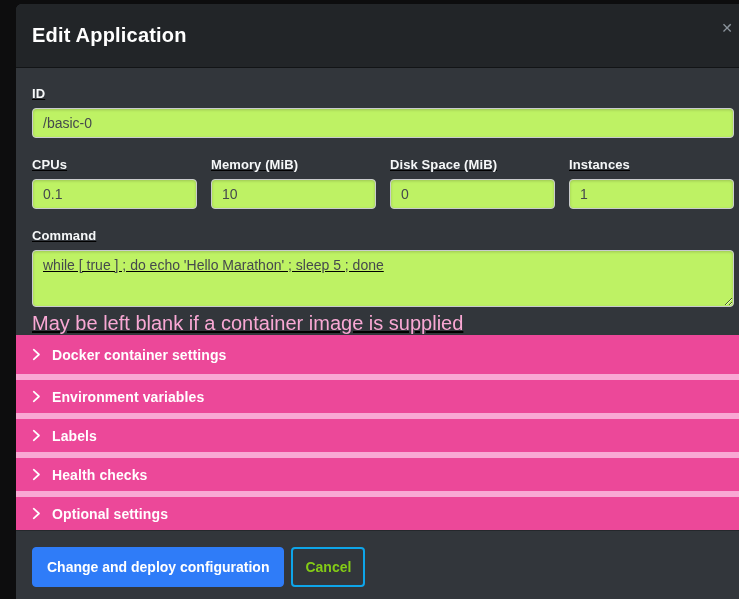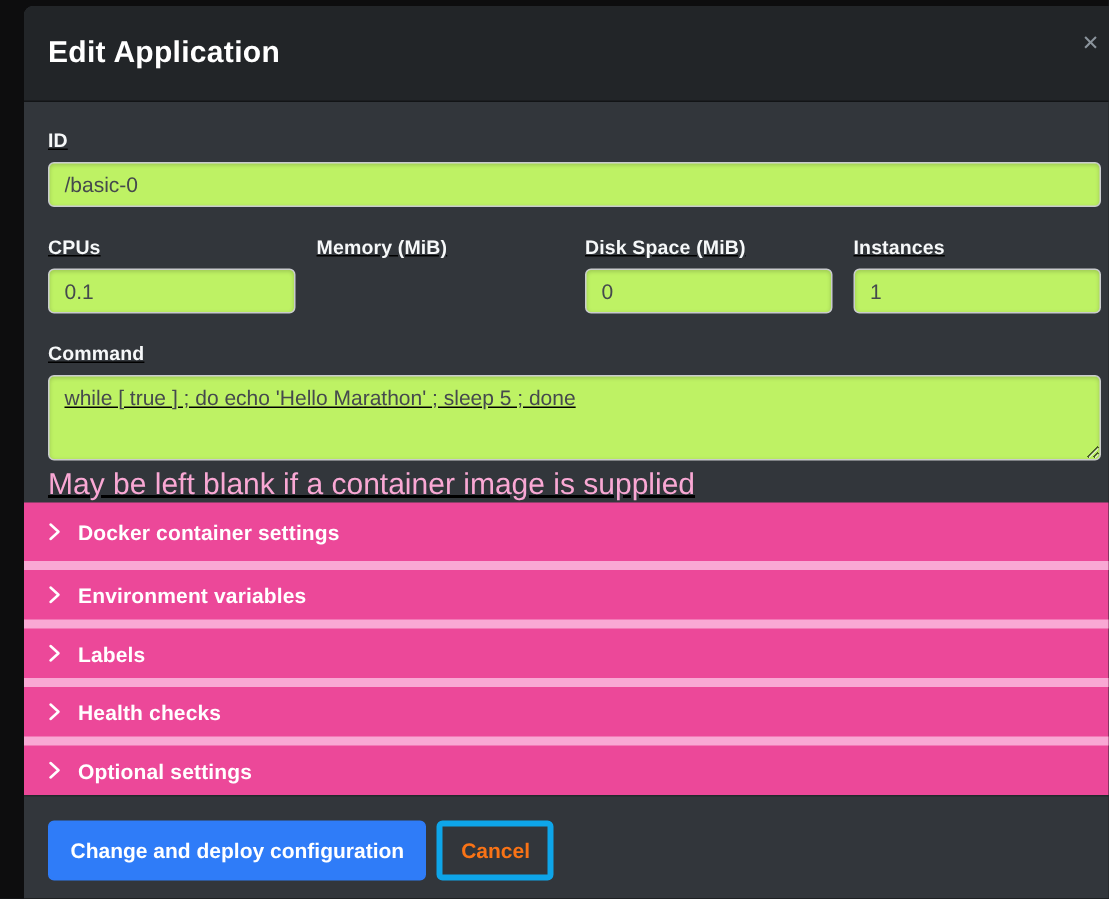--- a/index.html
+++ b/index.html
@@ -61,21 +61,21 @@
   
   .modal-footer {
     flex: 1 1 auto; background: #32363b; border-top: 1px solid rgba(0,0,0,.25);
     display: flex; align-items: flex-start; padding: 16px; gap: 7px;
   }
   .btn {
     height: 40px; border-radius: 4px; font-size: 14px; font-weight: 600;
     font-family: inherit; cursor: pointer; display: inline-flex; align-items: center;
   }
   .btn-primary { background: #2f7cf8; border: 1px solid #2f7cf8; color: #ffffff; padding: 0 14px; }
-  .btn-cancel { background: transparent; border: 4px solid #0ea5e9; color: #f97316; padding: 0 12px; }
+  .btn-cancel { background: transparent; border: 2px solid #0ea5e9; color: #84cc16; padding: 0 12px; }
 </style>
 </head>
 <body>
 
 <div class="page">
   <div class="modal">
 
     <div class="modal-header">
       <h2 class="modal-title">Edit Application</h2>
       <button class="close-btn">✕</button>
@@ -87,20 +87,21 @@
         <input class="text-input" type="text" value="/basic-0" style="">
       </div>
 
       <div class="form-row">
         <div>
           <label class="field-label">CPUs</label>
           <input class="text-input" type="text" value="0.1" style="">
         </div>
         <div>
           <label class="field-label">Memory (MiB)</label>
+          <input class="text-input" type="text" value="10" style="">
         </div>
         <div>
           <label class="field-label">Disk Space (MiB)</label>
           <input class="text-input" type="text" value="0" style="">
         </div>
         <div>
           <label class="field-label">Instances</label>
           <input class="text-input" type="text" value="1" style="">
         </div>
       </div>

